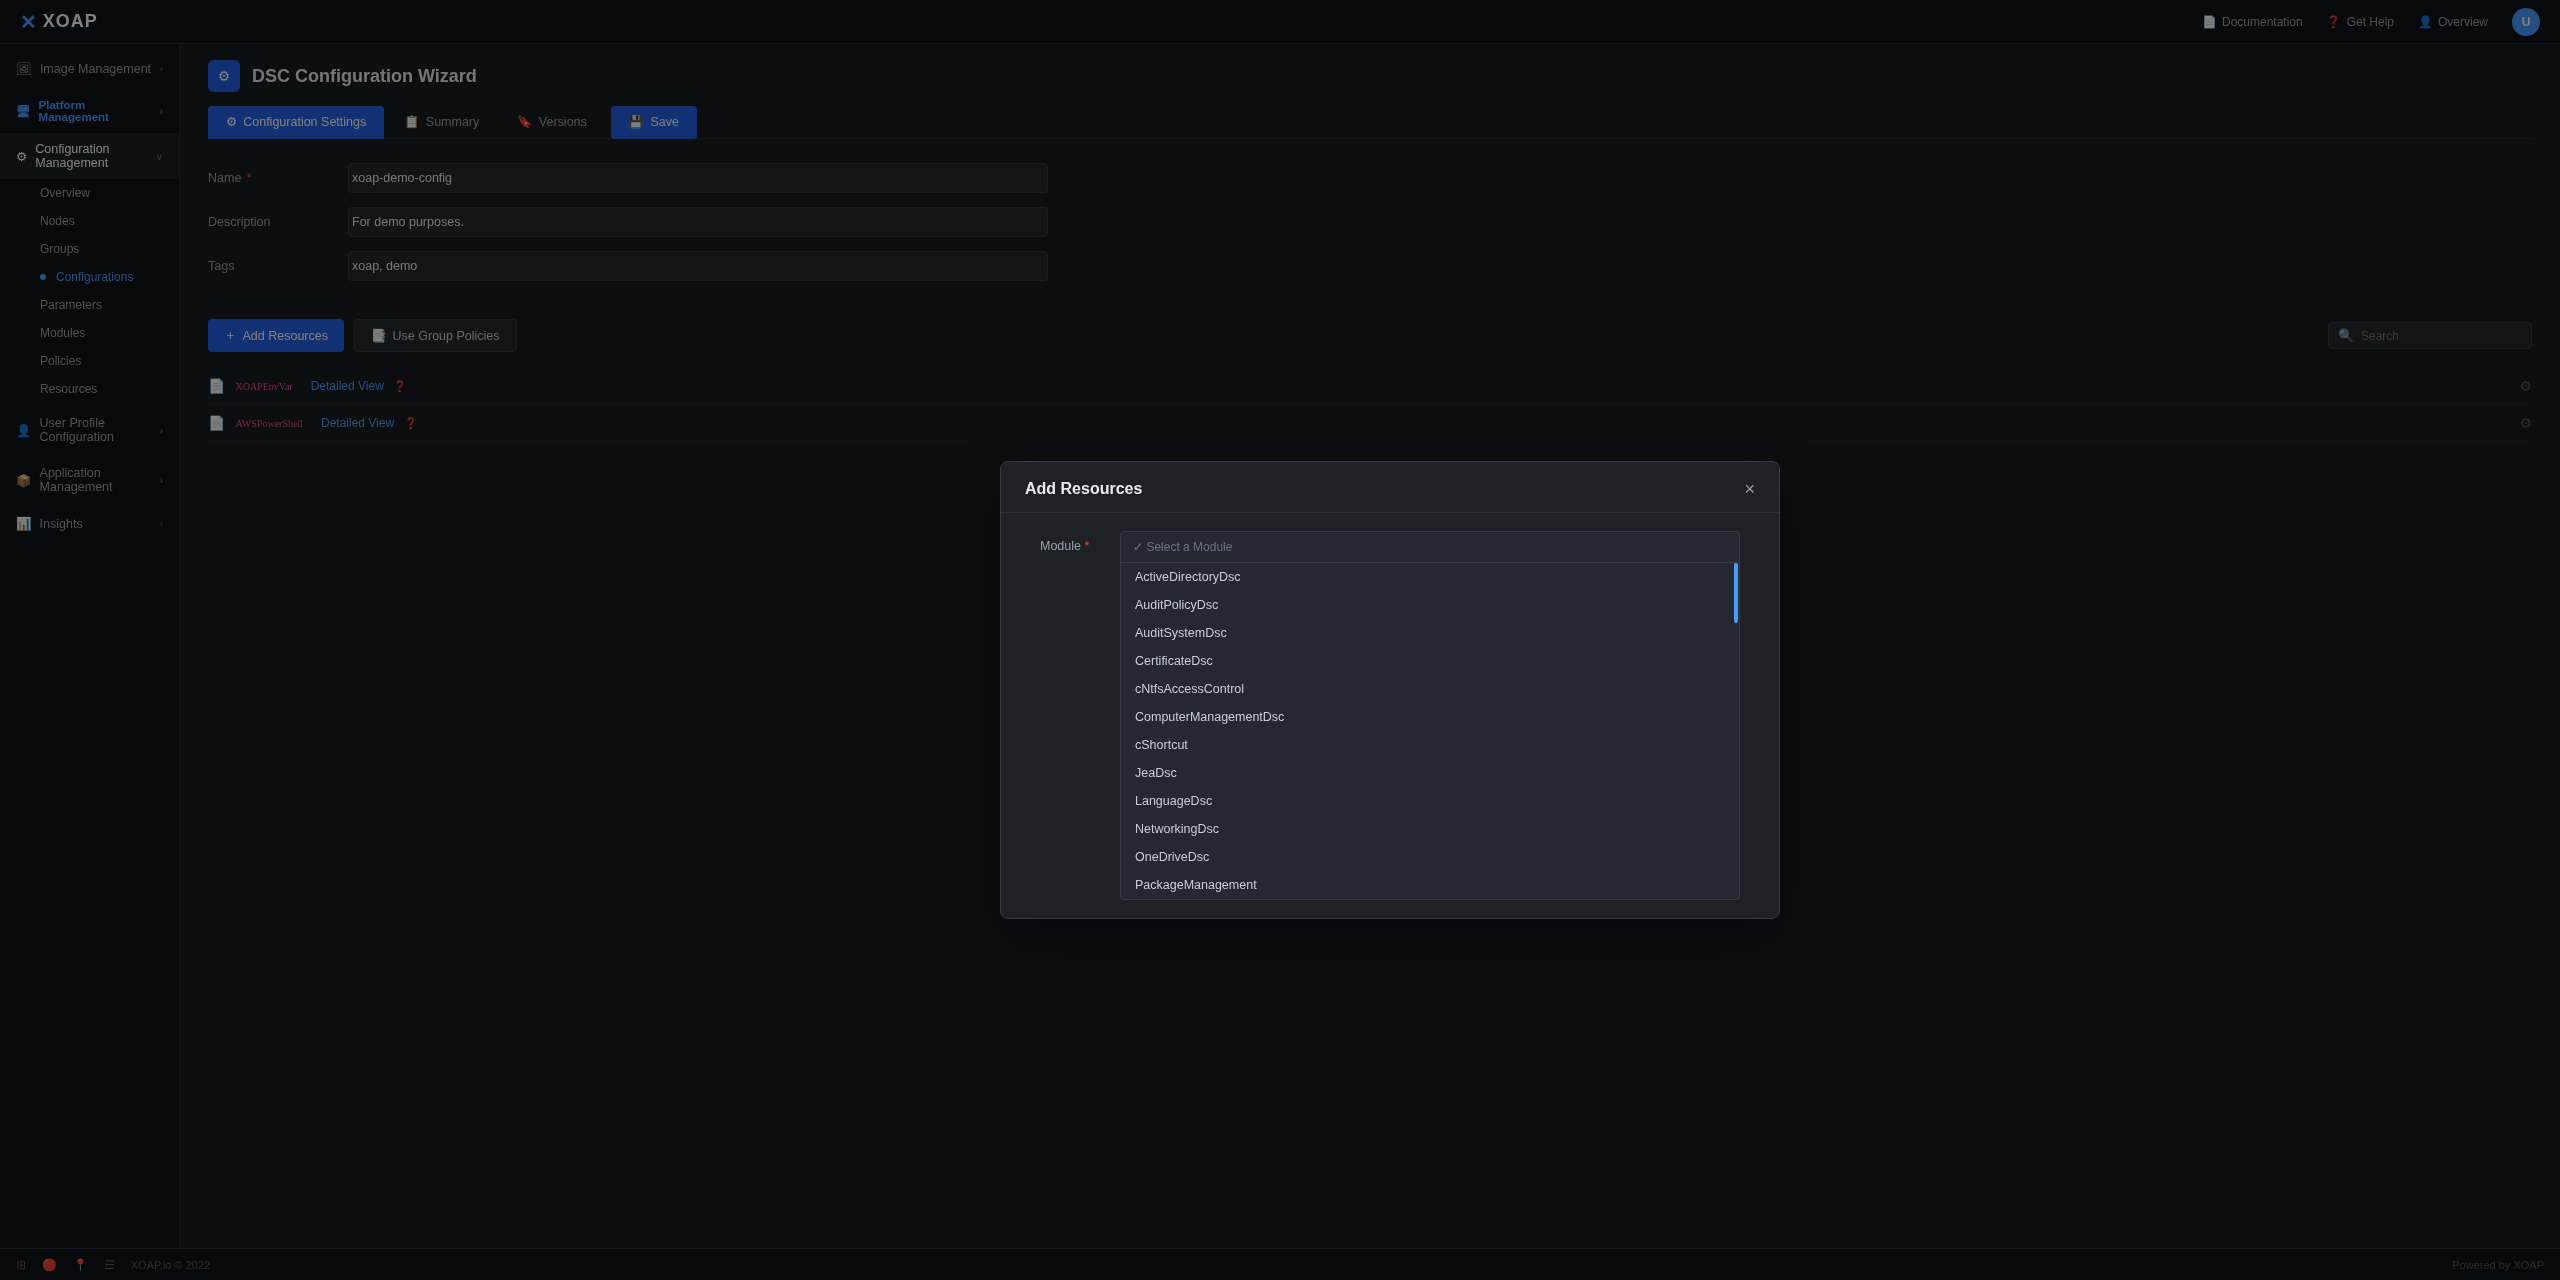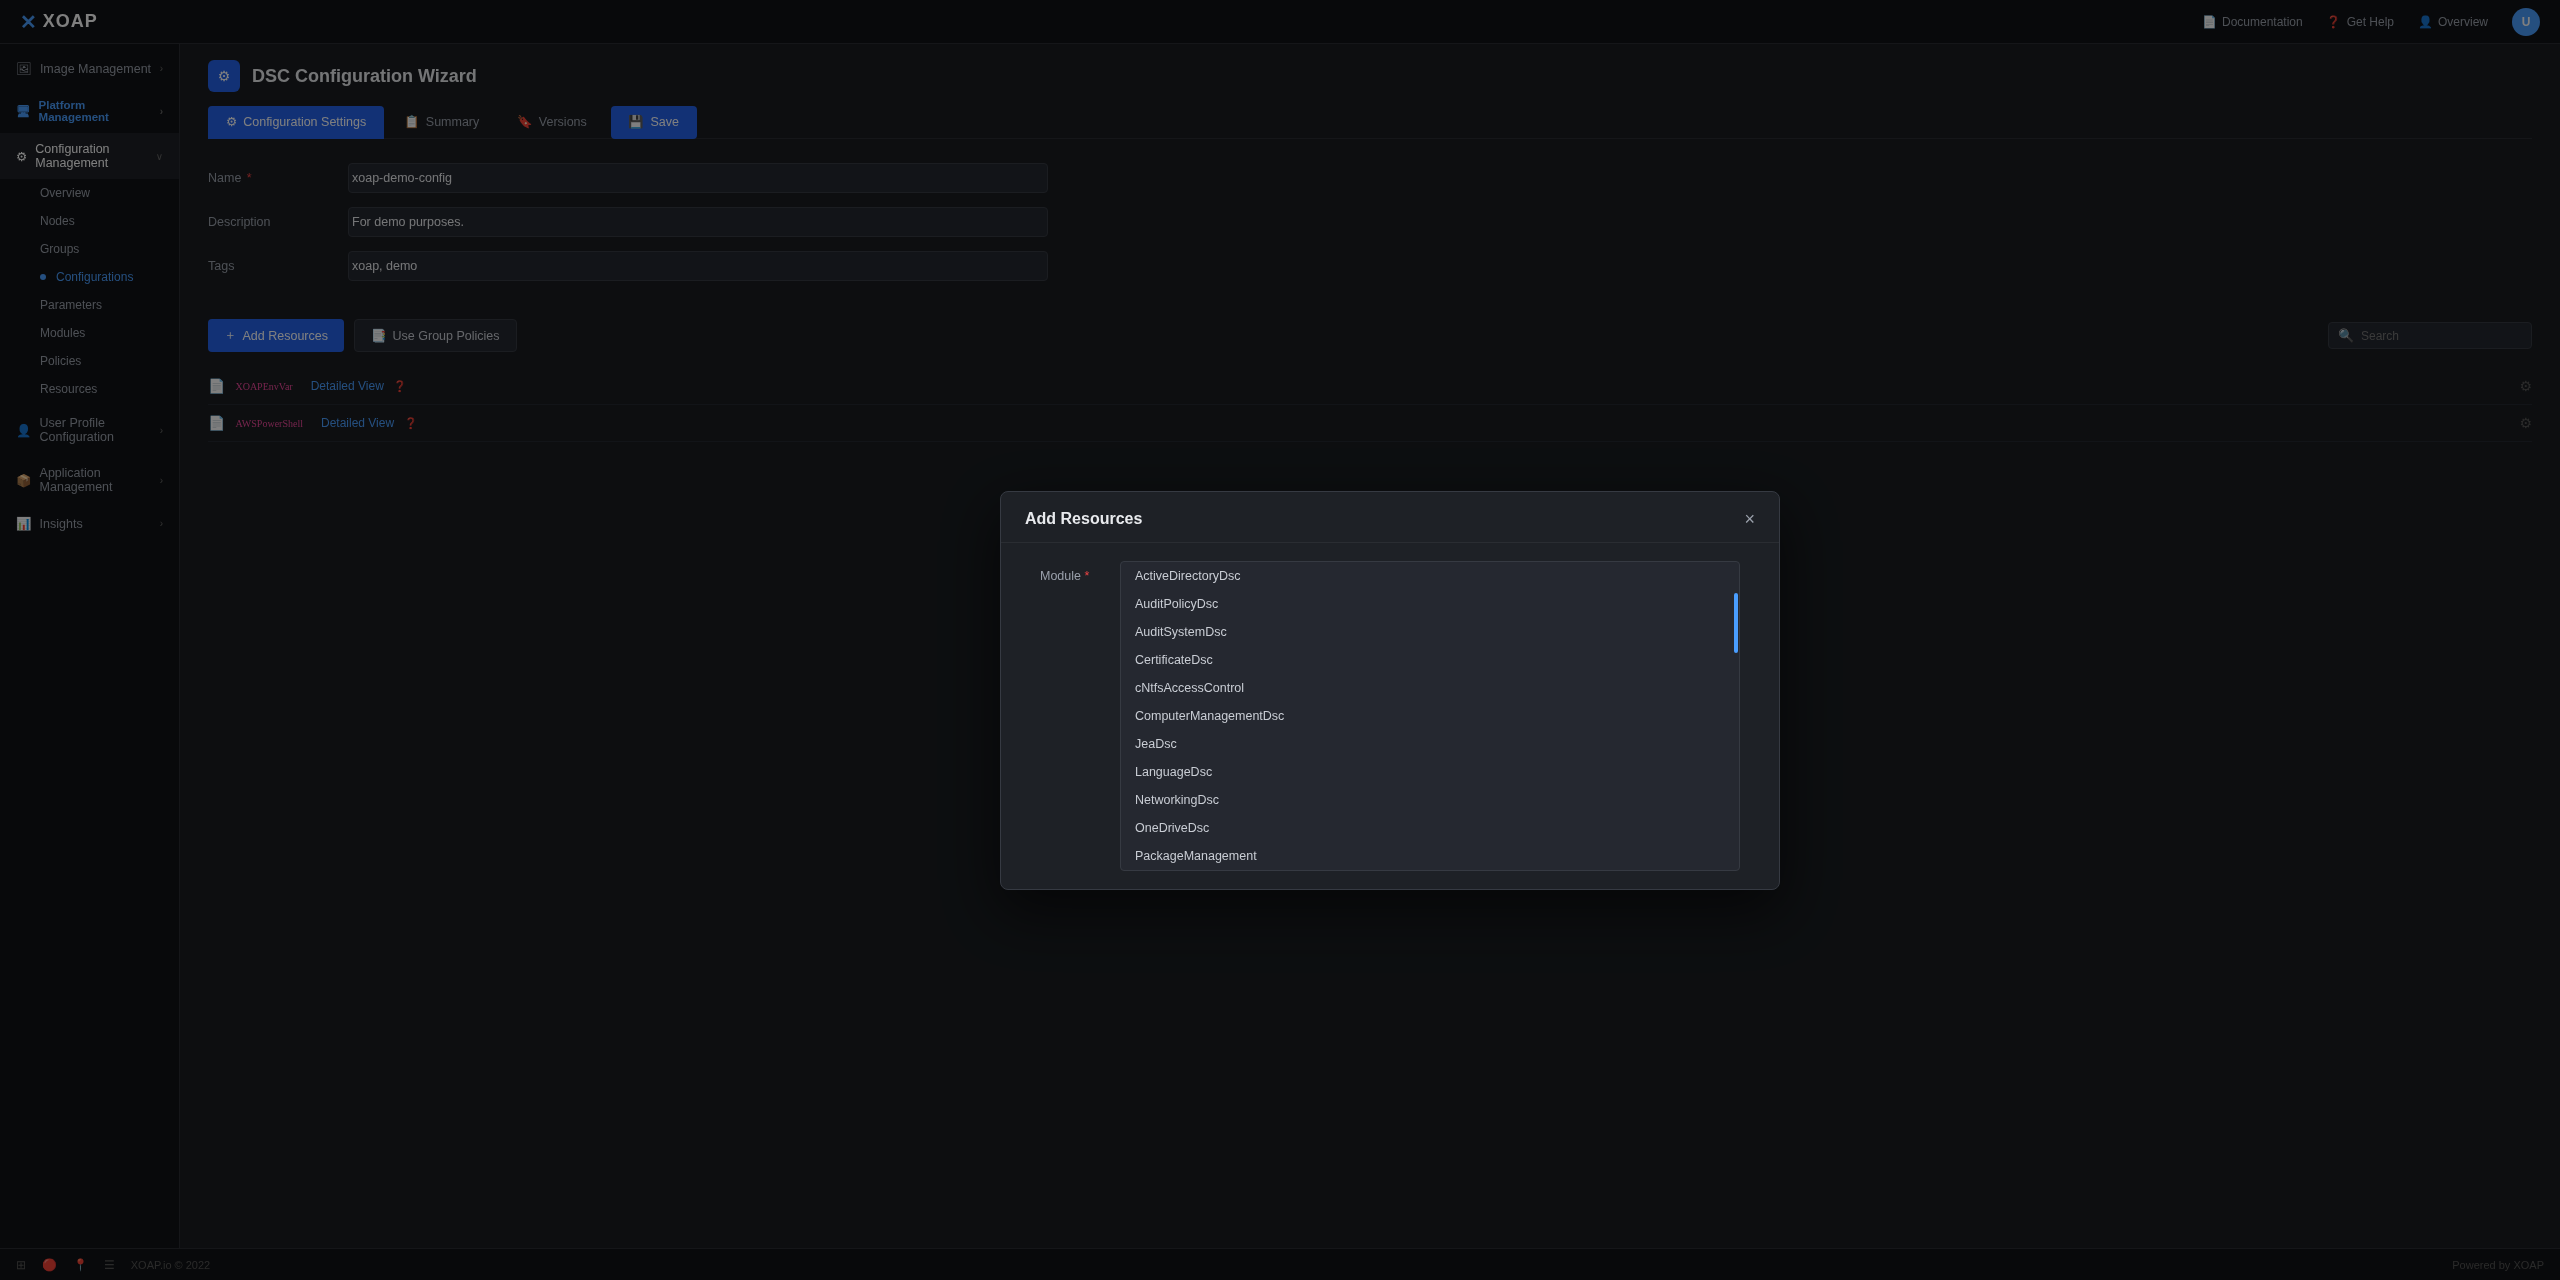--- a/index.html
+++ b/index.html
@@ -638,26 +638,28 @@
       <span class="modal-title">Add Resources</span>
       <span class="modal-close">×</span>
     </div>
     <div class="modal-body">
       <div class="modal-label">
         <span>Module</span>
         <span style="color:#ef4444;">*</span>
       </div>
       <div class="dropdown-wrapper">
         <div class="dropdown-list">
+          <div class="dropdown-header">✓  Select a Module</div>
           <div class="dropdown-item">ActiveDirectoryDsc</div>
           <div class="dropdown-item">AuditPolicyDsc</div>
           <div class="dropdown-item">AuditSystemDsc</div>
           <div class="dropdown-item">CertificateDsc</div>
           <div class="dropdown-item">cNtfsAccessControl</div>
           <div class="dropdown-item">ComputerManagementDsc</div>
+          <div class="dropdown-item">cShortcut</div>
           <div class="dropdown-item">JeaDsc</div>
           <div class="dropdown-item">LanguageDsc</div>
           <div class="dropdown-item">NetworkingDsc</div>
           <div class="dropdown-item">OneDriveDsc</div>
           <div class="dropdown-item">PackageManagement</div>
 
         </div>
         <div class="dropdown-scrollbar"></div>
       </div>
     </div>

